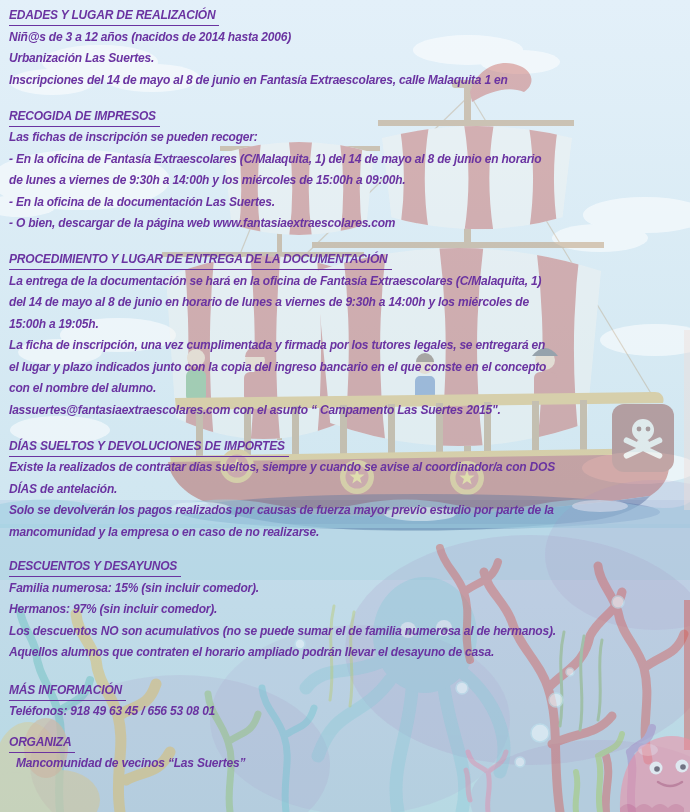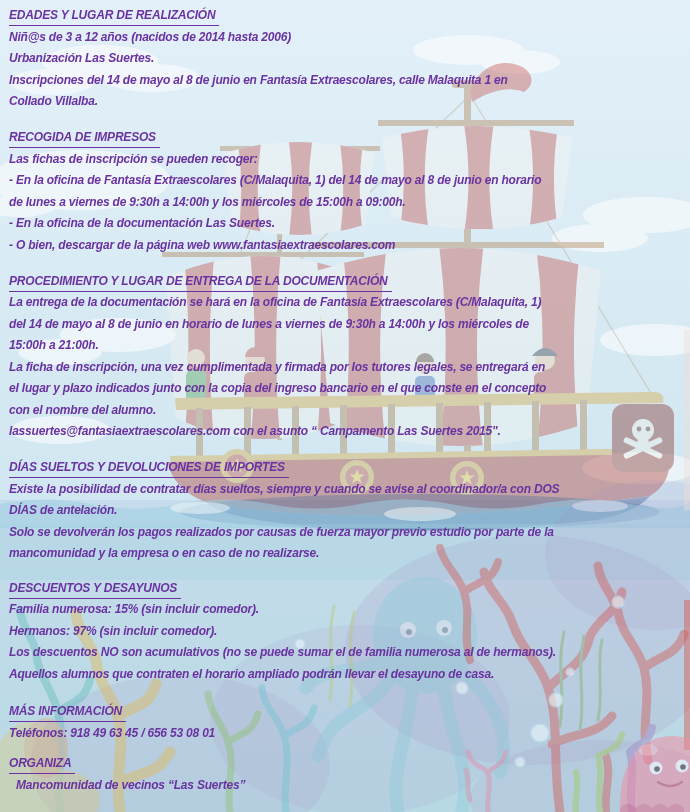--- a/index.html
+++ b/index.html
@@ -235,46 +235,45 @@
   </g>
 </svg>
 
 <main class="content">
 
   <section class="sec">
     <div class="hd-row"><span class="hd">EDADES Y LUGAR DE REALIZACIÓN</span></div>
     <div class="ln">Niñ@s de 3 a 12 años (nacidos de 2014 hasta 2006)</div>
     <div class="ln">Urbanización Las Suertes.</div>
     <div class="ln">Inscripciones del 14 de mayo al 8 de junio en Fantasía Extraescolares, calle Malaquita 1 en</div>
-    <div class="ln">Collado Villalba.</div>
   </section>
 
   <section class="sec">
     <div class="hd-row"><span class="hd">RECOGIDA DE IMPRESOS</span></div>
     <div class="ln">Las fichas de inscripción se pueden recoger:</div>
     <div class="ln">- En la oficina de Fantasía Extraescolares (C/Malaquita, 1) del 14 de mayo al 8 de junio en horario</div>
     <div class="ln">de lunes a viernes de 9:30h a 14:00h y los miércoles de 15:00h a 09:00h.</div>
     <div class="ln">- En la oficina de la documentación Las Suertes.</div>
     <div class="ln">- O bien, descargar de la página web www.fantasiaextraescolares.com</div>
   </section>
 
   <section class="sec">
     <div class="hd-row"><span class="hd">PROCEDIMIENTO Y LUGAR DE ENTREGA DE LA DOCUMENTACIÓN</span></div>
     <div class="ln">La entrega de la documentación se hará en la oficina de Fantasía Extraescolares (C/Malaquita, 1)</div>
     <div class="ln">del 14 de mayo al 8 de junio en horario de lunes a viernes de 9:30h a 14:00h y los miércoles de</div>
-    <div class="ln">15:00h a 21:00h.</div>
+    <div class="ln">15:00h a 19:05h.</div>
     <div class="ln">La ficha de inscripción, una vez cumplimentada y firmada por los tutores legales, se entregará en</div>
     <div class="ln">el lugar y plazo indicados junto con la copia del ingreso bancario en el que conste en el concepto</div>
     <div class="ln">con el nombre del alumno.</div>
     <div class="ln">lassuertes@fantasiaextraescolares.com con el asunto “ Campamento Las Suertes 2015".</div>
   </section>
 
   <section class="sec sec--s4">
     <div class="hd-row"><span class="hd">DÍAS SUELTOS Y DEVOLUCIONES DE IMPORTES</span></div>
-    <div class="ln">Existe la posibilidad de contratar días sueltos, siempre y cuando se avise al coordinador/a con DOS</div>
+    <div class="ln">Existe la realizados de contratar días sueltos, siempre y cuando se avise al coordinador/a con DOS</div>
     <div class="ln">DÍAS de antelación.</div>
     <div class="ln">Solo se devolverán los pagos realizados por causas de fuerza mayor previo estudio por parte de la</div>
     <div class="ln">mancomunidad y la empresa o en caso de no realizarse.</div>
   </section>
 
   <section class="sec sec--s5">
     <div class="hd-row"><span class="hd">DESCUENTOS Y DESAYUNOS</span></div>
     <div class="ln">Familia numerosa: 15% (sin incluir comedor).</div>
     <div class="ln">Hermanos: 97% (sin incluir comedor).</div>
     <div class="ln">Los descuentos NO son acumulativos (no se puede sumar el de familia numerosa al de hermanos).</div>

